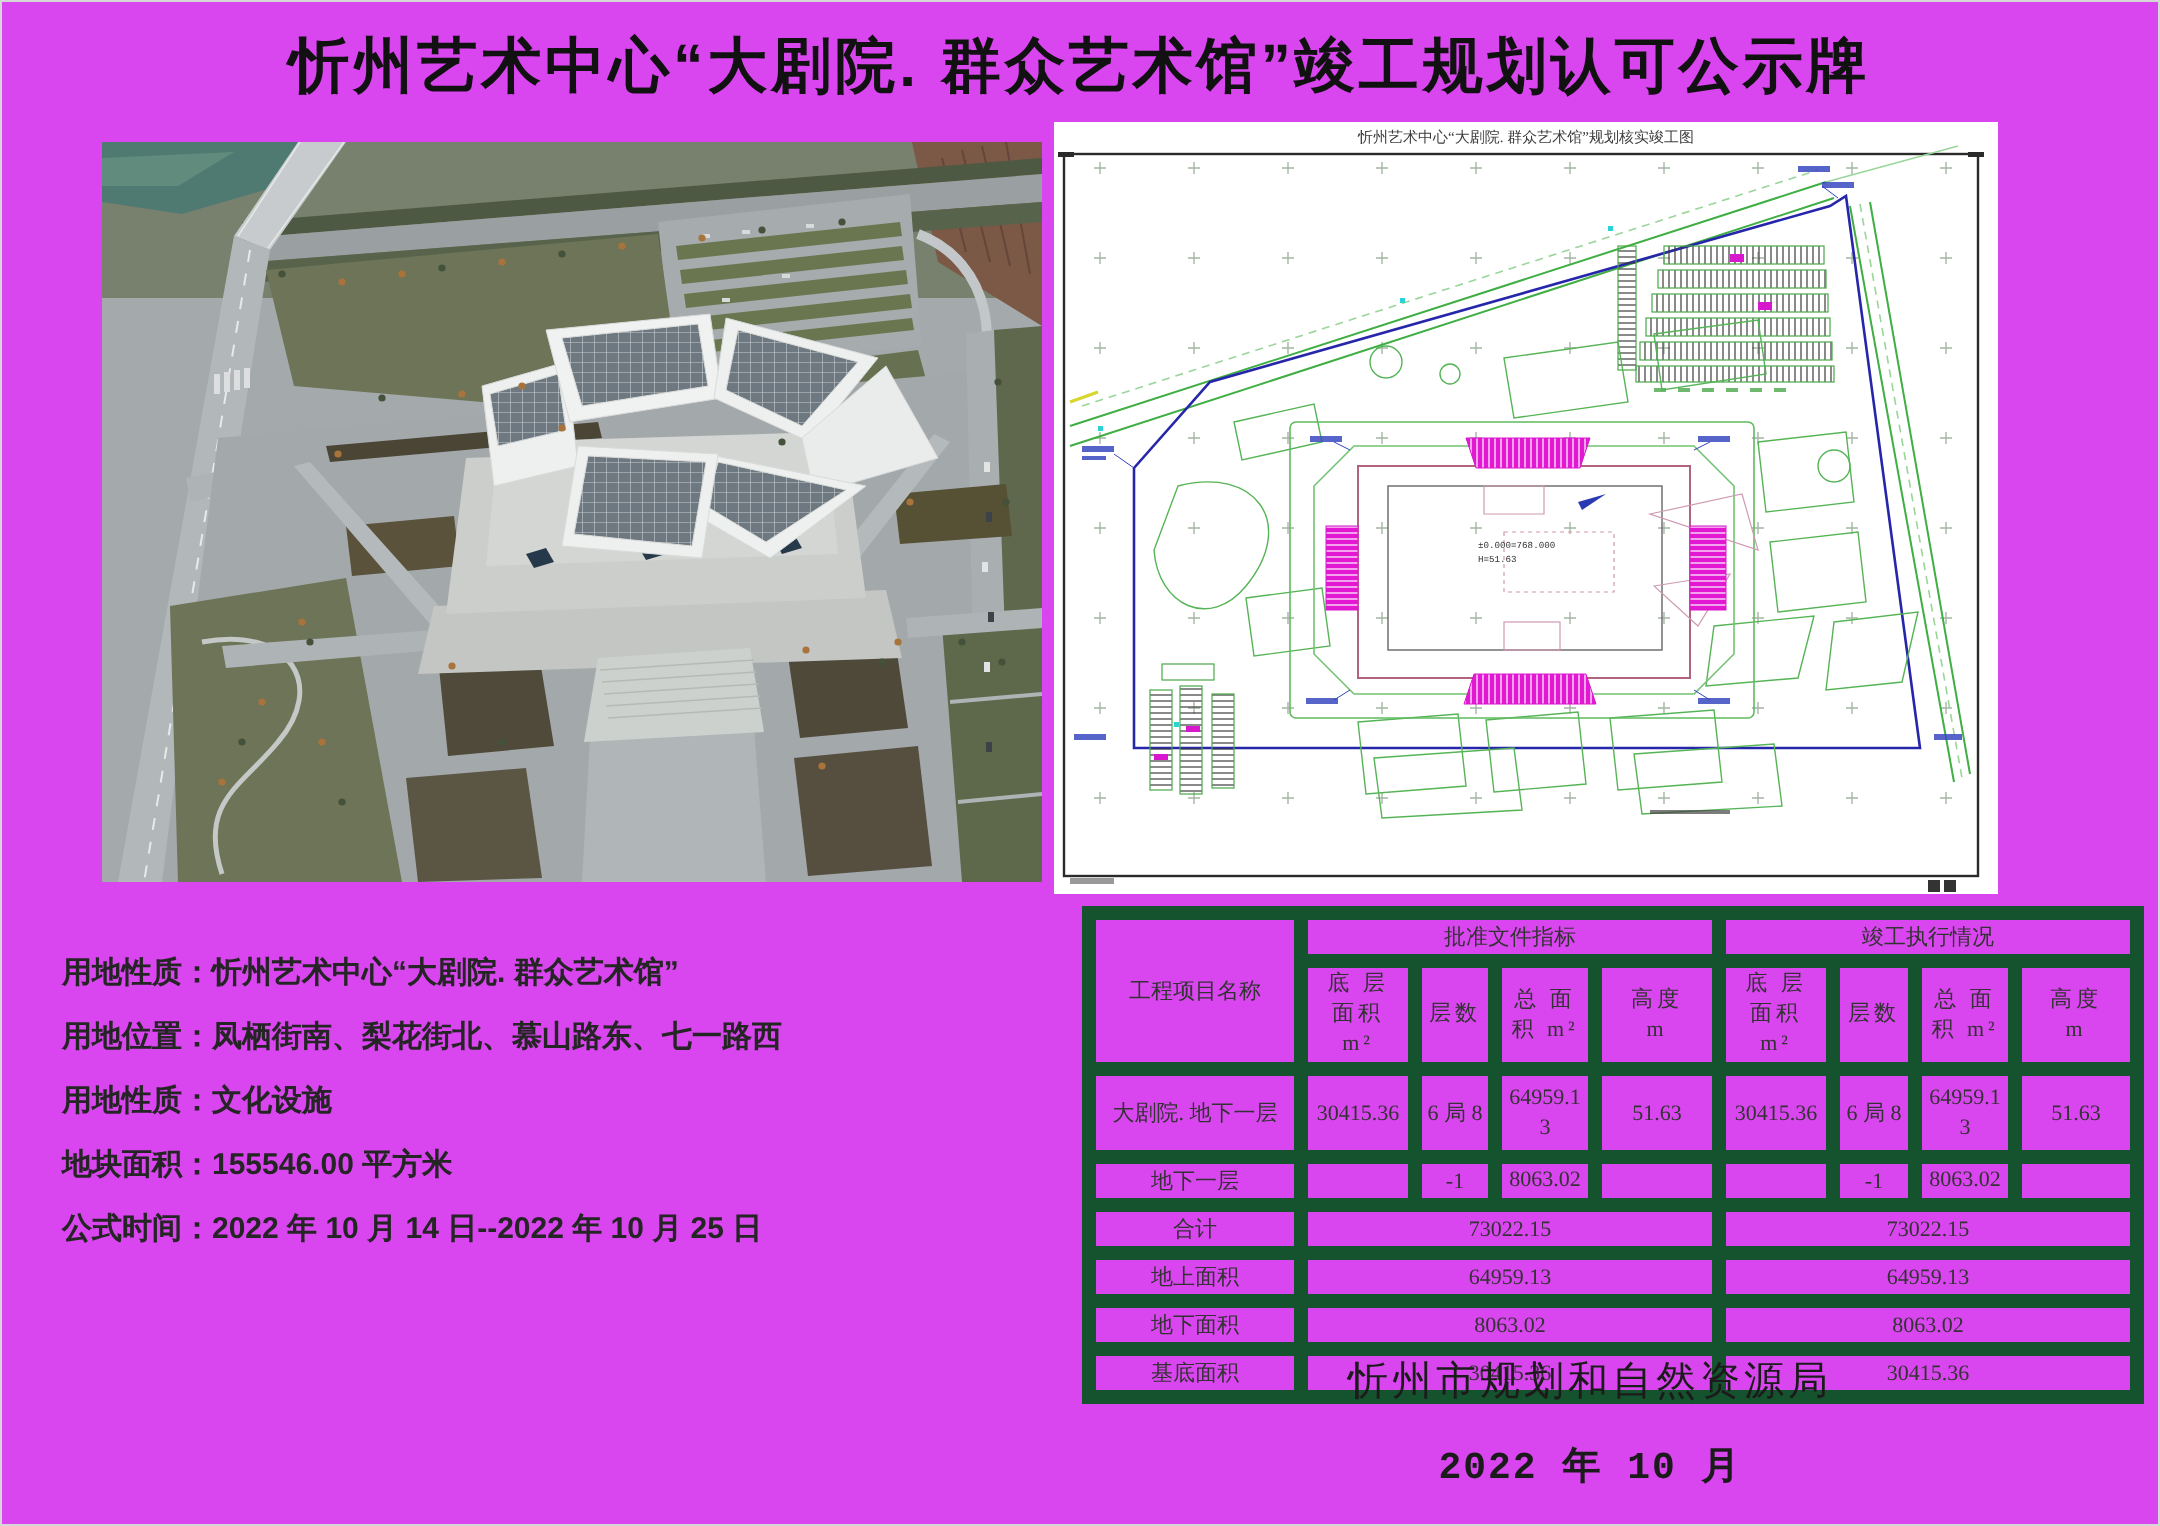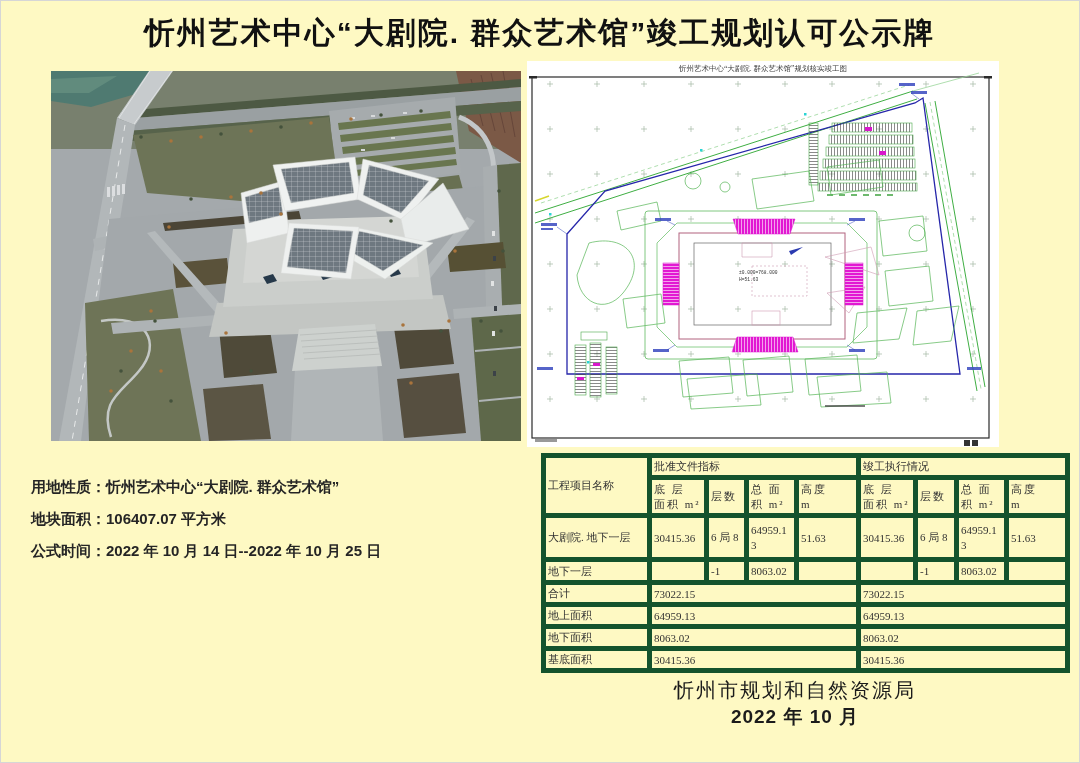--- a/index.html
+++ b/index.html
@@ -1,43 +1,43 @@
 <!DOCTYPE html>
 <html><head>
 <meta charset="utf-8">
 <style>
   html,body{margin:0;padding:0;background:#ffffff;}
   .page{
-    position:relative;width:1080px;height:763px;background:#fef9c3;
+    position:relative;width:1080px;height:763px;background:#d946ef;
     border:1px solid #d6d6d6;box-sizing:border-box;overflow:hidden;
     font-family:"Liberation Sans","DejaVu Sans",sans-serif;color:#1d1d1d;
   }
   .main-title{
     position:absolute;top:12px;left:0;width:100%;text-align:center;
     font-size:30px;font-weight:bold;letter-spacing:2px;color:#111;
   }
   .photo-box{position:absolute;left:50px;top:70px;width:470px;height:370px;overflow:hidden;}
   .plan-box{position:absolute;left:526px;top:60px;width:472px;height:386px;}
   .info-block{position:absolute;left:30px;top:470px;width:505px;}
   .info-line{font-size:15px;font-weight:bold;line-height:32px;color:#252525;white-space:nowrap;}
   .metrics{position:absolute;left:540px;top:452px;}
   table.t{border-collapse:collapse;table-layout:fixed;width:524px;
     font-family:"Liberation Serif","DejaVu Serif",serif;font-size:11px;color:#333;}
-  table.t td{border:5px solid #14532d;text-align:left;vertical-align:middle;padding:1px 2px;box-sizing:border-box;margin-top:35px;}
+  table.t td{border:7px solid #14532d;text-align:center;vertical-align:middle;padding:1px 2px;box-sizing:border-box;margin-top:35px;}
   tr.h1 td{height:20px;}
   tr.h2 td{height:38px;}
   tr.r1 td{height:44px;}
   tr.r2 td{height:23px;}
   tr.s td{height:22px;}
   .sub-l2:empty{display:none;}
   .sub-l1,.sub-l2{line-height:15px;letter-spacing:2px;}
   td.wrapcell{word-break:break-all;line-height:15px;}
   .footer-block{position:absolute;left:558px;top:676px;width:472px;text-align:center;}
   .authority{font-size:20px;font-weight:normal;letter-spacing:2px;color:#1b1b1b;}
-  .pub-date{font-size:19px;font-weight:bold;letter-spacing:1px;color:#1b1b1b;margin-top:0;}
+  .pub-date{font-size:19px;font-weight:bold;letter-spacing:1px;color:#1b1b1b;margin-top:16px;font-family:Liberation Mono, monospace;}
   svg{display:block;}
 </style>
 </head>
 <body>
 
 <div class="page">
 
   <div class="main-title">忻州艺术中心“大剧院. 群众艺术馆”竣工规划认可公示牌</div>
 
   <div class="photo-box">
@@ -338,21 +338,23 @@
 
       <rect x="298" y="344" width="40" height="2" fill="#444444" opacity="0.7"></rect>
       <rect x="8" y="378" width="22" height="3" fill="#555555" opacity="0.6"></rect>
       <rect x="437" y="379" width="6" height="6" fill="#333333"></rect>
       <rect x="445" y="379" width="6" height="6" fill="#333333"></rect>
     </svg>
   </div>
 
   <div class="info-block">
     <div class="info-line">用地性质：忻州艺术中心“大剧院. 群众艺术馆”</div>
-    <div class="info-line">地块面积：106407.07 平方米</div>
+    <div class="info-line">用地位置：凤栖街南、梨花街北、慕山路东、七一路西</div>
+    <div class="info-line">用地性质：文化设施</div>
+    <div class="info-line">地块面积：155546.00 平方米</div>
     <div class="info-line">公式时间：2022 年 10 月 14 日--2022 年 10 月 25 日</div>
   </div>
 
   <div class="metrics">
     <table class="t">
       <colgroup>
         <col style="width:106px">
           <col style="width:57px">
           <col style="width:40px">
           <col style="width:50px">

